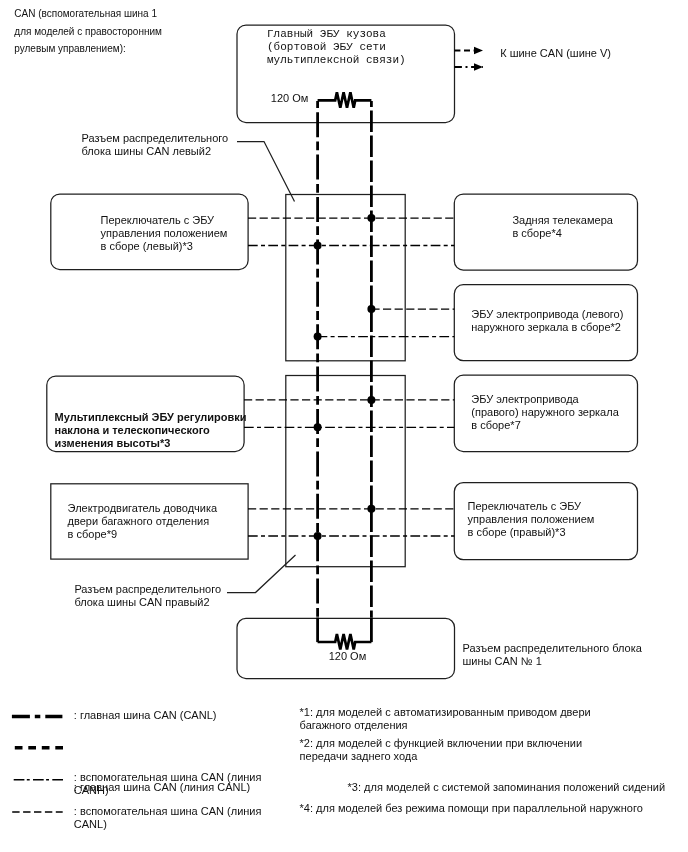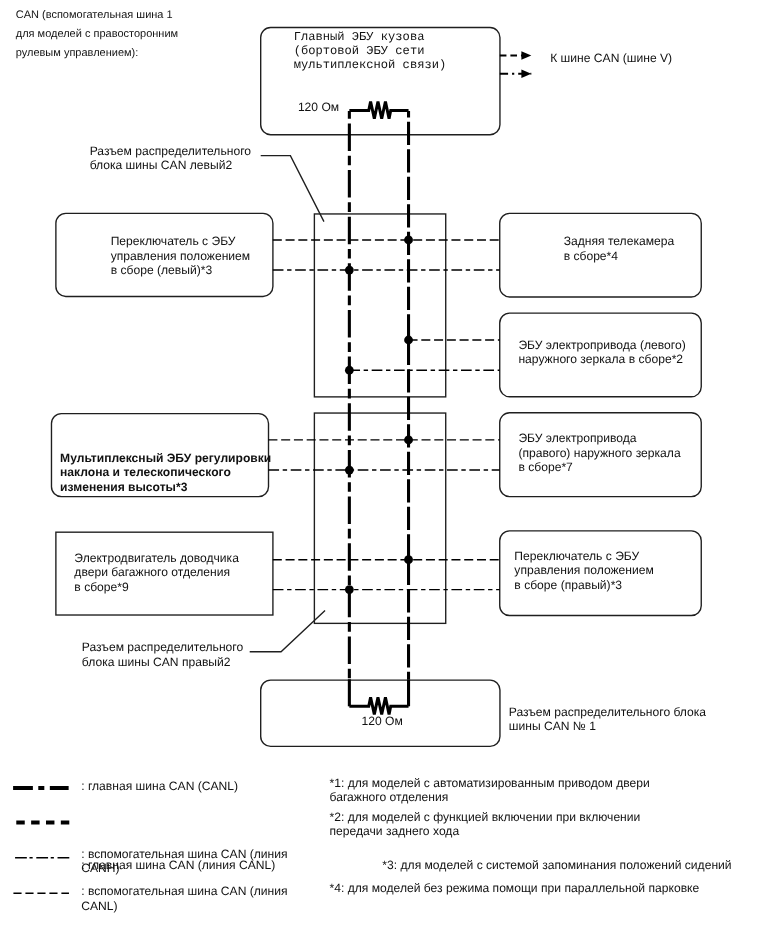--- a/index.html
+++ b/index.html
@@ -133,13 +133,13 @@
 <div class="txt leg" style="left:73.8px;top:770.9px;">: вспомогательная шина CAN (линия
 CANH)</div>
 <div class="txt leg" style="left:73.8px;top:805.4px;">: вспомогательная шина CAN (линия
 CANL)</div>
 
 <div class="txt note" style="left:299.6px;top:706.1px;">*1: для моделей с автоматизированным приводом двери
 багажного отделения</div>
 <div class="txt note" style="left:299.6px;top:737px;">*2: для моделей с функцией включении при включении
 передачи заднего хода</div>
 <div class="txt note" style="left:299.6px;top:781px;margin-left:48px;">*3: для моделей с системой запоминания положений сидений</div>
-<div class="txt note" style="left:299.6px;top:801.8px;">*4: для моделей без режима помощи при параллельной парковке</div>
+<div class="txt note" style="left:299.6px;top:801.8px;">*4: для моделей без режима помощи при параллельной наружного</div>
 
 </body></html>

